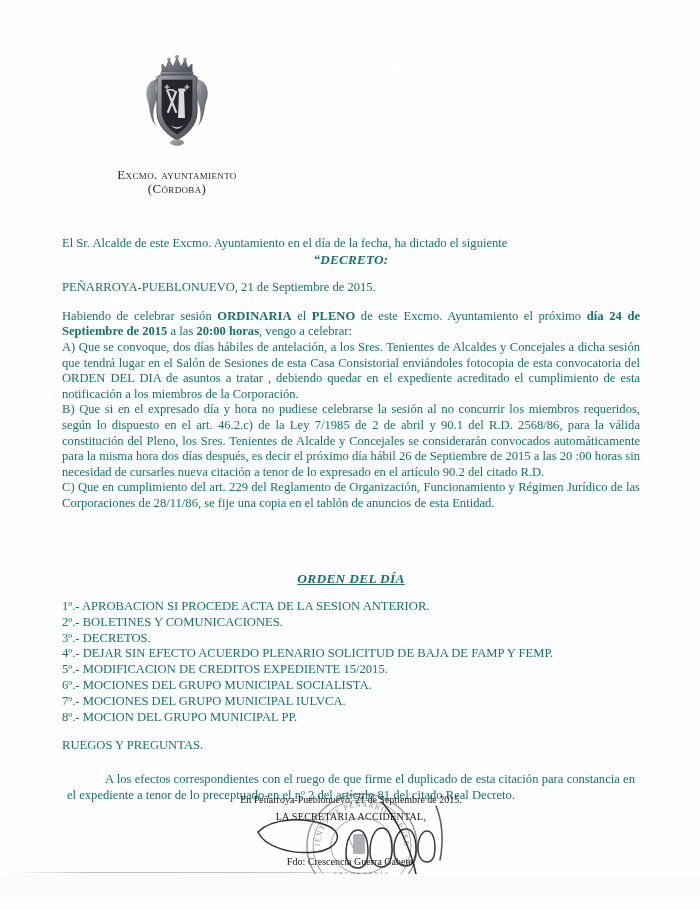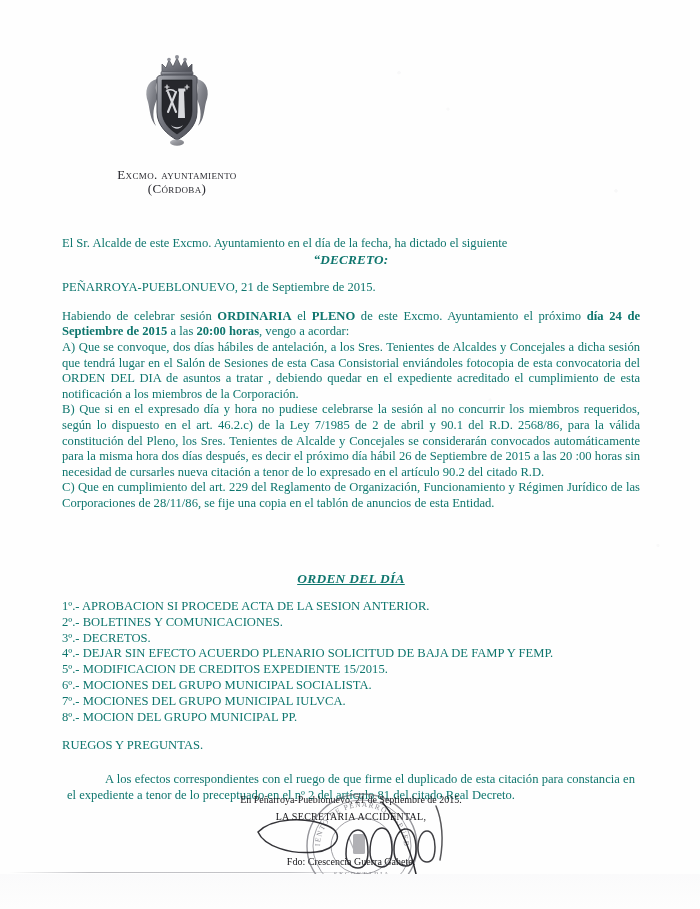--- a/index.html
+++ b/index.html
@@ -212,21 +212,21 @@
     <p class="para para-plain">El Sr. Alcalde de este Excmo. Ayuntamiento en el día de la fecha, ha dictado el siguiente</p>
 
     <div class="decreto-head">“DECRETO:</div>
 
     <div class="gap-md"></div>
 
     <p class="para para-plain">PEÑARROYA-PUEBLONUEVO, 21 de Septiembre de 2015.</p>
 
     <div class="gap-md"></div>
 
-    <p class="para"><span>Habiendo de celebrar sesión </span><b>ORDINARIA</b><span>  el </span><b>PLENO</b><span> de este Excmo. Ayuntamiento el próximo </span><b>día 24 de Septiembre  de 2015</b><span> a las </span><b>20:00 horas</b><span>, vengo a acordar:</span></p>
+    <p class="para"><span>Habiendo de celebrar sesión </span><b>ORDINARIA</b><span>  el </span><b>PLENO</b><span> de este Excmo. Ayuntamiento el próximo </span><b>día 24 de Septiembre  de 2015</b><span> a las </span><b>20:00 horas</b><span>, vengo a celebrar:</span></p>
 
     <p class="para">A) Que se convoque, dos días hábiles de antelación, a los Sres. Tenientes de Alcaldes y Concejales a dicha sesión que tendrá lugar en el Salón de Sesiones de esta Casa Consistorial enviándoles fotocopia de esta convocatoria del ORDEN DEL DIA de asuntos a tratar , debiendo quedar en el expediente acreditado el cumplimiento de esta notificación a los miembros de la Corporación.</p>
     <p class="para">B) Que si en el expresado día y hora no pudiese celebrarse la sesión al no concurrir los miembros requeridos, según lo dispuesto en el art. 46.2.c) de la Ley 7/1985 de 2 de abril y 90.1 del R.D. 2568/86, para la válida constitución del Pleno, los Sres. Tenientes de Alcalde y Concejales se considerarán convocados automáticamente para la misma hora dos días después, es decir el próximo día hábil 26 de Septiembre  de 2015 a las 20 :00 horas sin necesidad de cursarles nueva citación a tenor de lo expresado en el artículo 90.2 del citado R.D.</p>
     <p class="para">C) Que en cumplimiento del art. 229 del Reglamento de Organización, Funcionamiento y Régimen Jurídico de las Corporaciones de 28/11/86, se fije una copia en el tablón de anuncios de esta Entidad.</p>
 
     <div class="gap-lg"></div>
 
     <div class="orden-head">ORDEN DEL DÍA</div>
 
     <div class="gap-md"></div>

